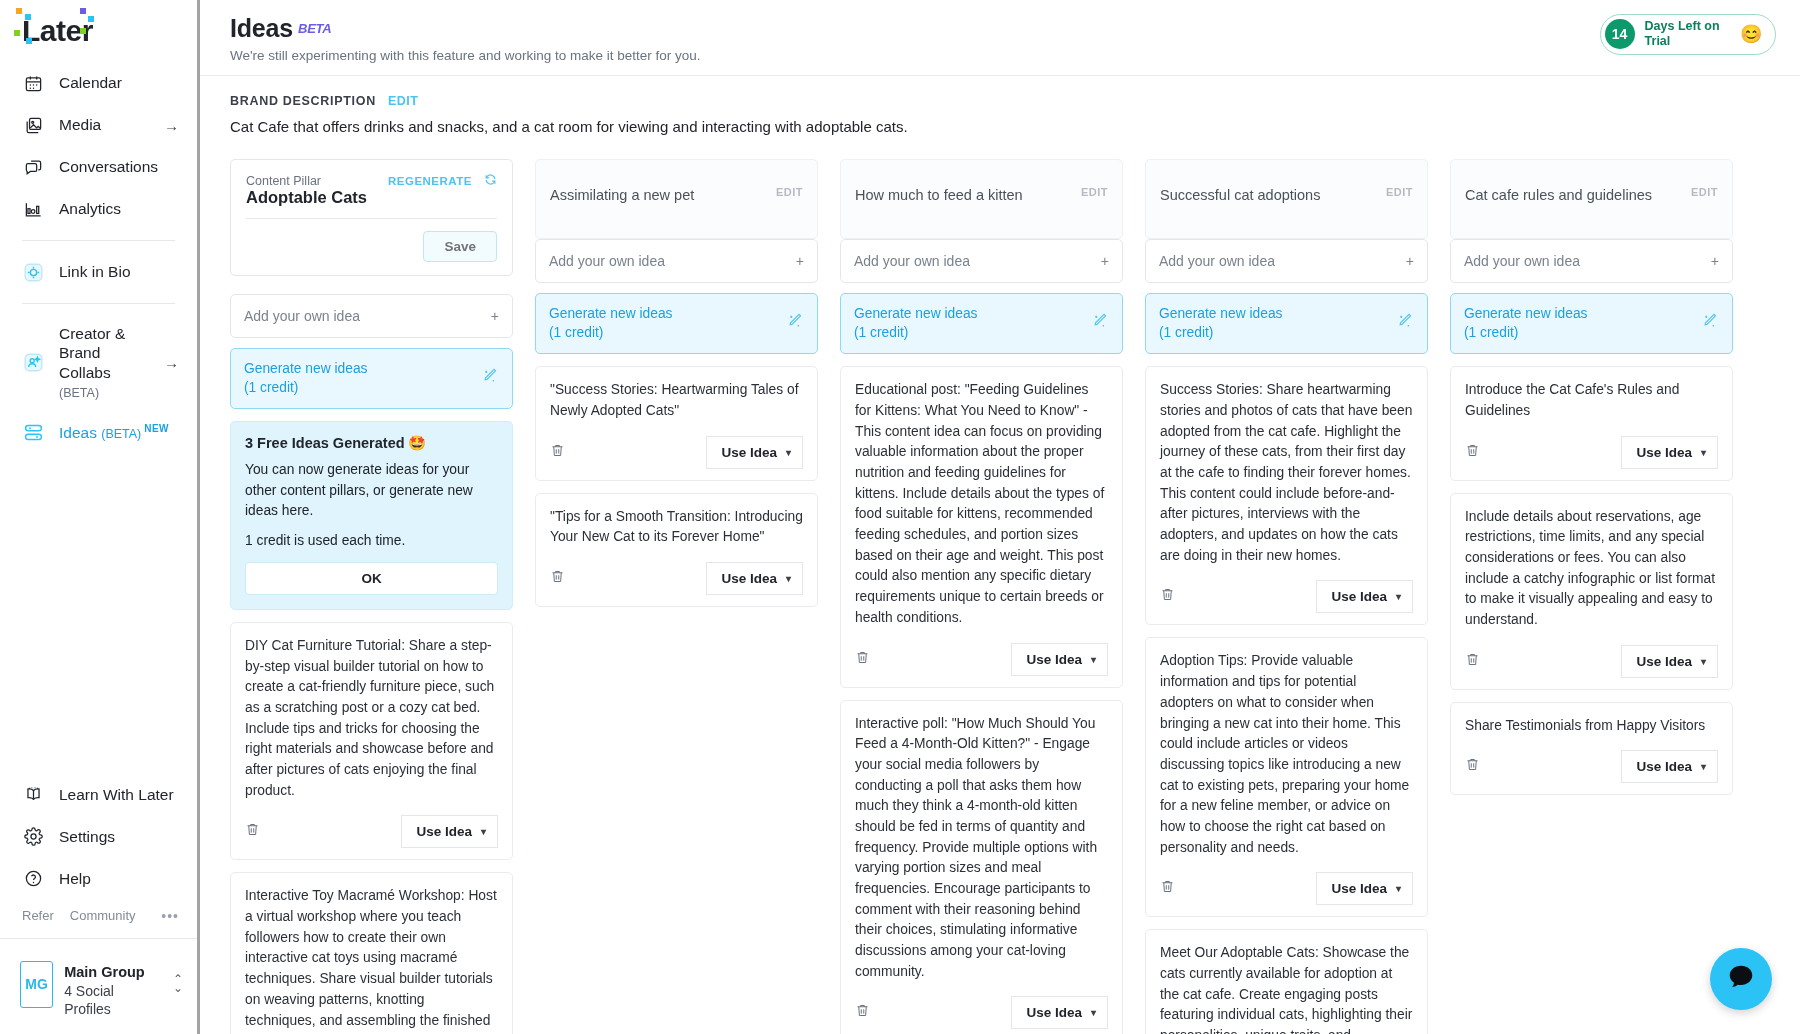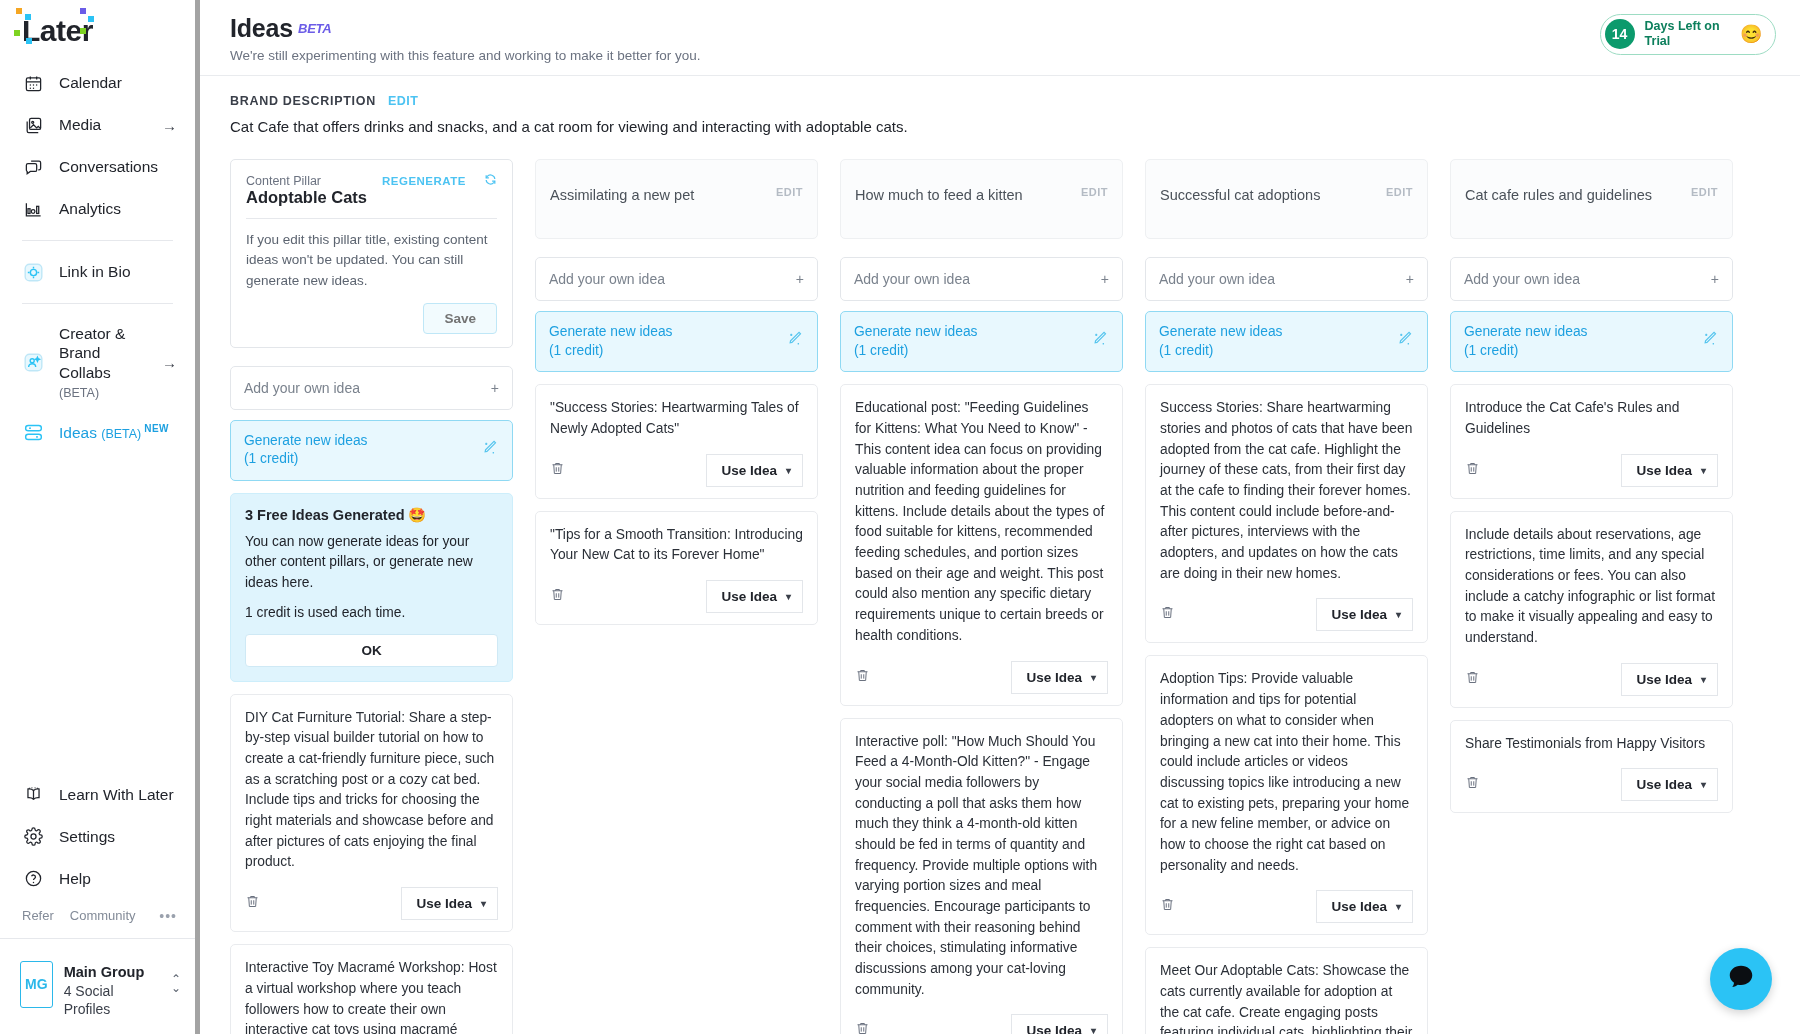--- a/index.html
+++ b/index.html
@@ -8,21 +8,21 @@
     font-family: "Liberation Sans", sans-serif;
     background: #ffffff;
     overflow: hidden;
     color: #21242b;
   }
   .app { display: flex; width: 1800px; height: 1034px; }
 
   
   .sidebar {
     width: 200px; height: 1034px;
-    border-right: 5px solid #a3a3a3;
+    border-right: 3px solid #a3a3a3;
     display: flex; flex-direction: column;
     background: #fff; flex: 0 0 200px;
     position: relative;
   }
   .logo-wrap { padding: 16px 0 10px 22px; height: 56px; display:flex; align-items:center; }
   .logo { position: relative; font-size: 30px; font-weight: 700; letter-spacing: -0.5px; color:#21242b; line-height:1; }
   .logo .px { position: absolute; width: 6px; height: 6px; }
   .nav { padding-top: 6px; }
   .nav-item {
     display: flex; align-items: center; gap: 15px;
@@ -98,33 +98,33 @@
     overflow: hidden; min-height: 0;
   }
   .column { width: 283px; flex: 0 0 283px; display: flex; flex-direction: column; min-height:0; }
 
   .pillar-card {
     border: 1px solid #e3e6ea; border-radius: 5px; background: #fff;
     padding: 13px 15px 13px 15px; margin-bottom: 18px;
   }
   .pillar-top { display: flex; align-items: center; justify-content: space-between; }
   .pillar-kicker { font-size: 12.5px; color: #6b7280; }
-  .regen { display:flex; align-items:center; gap:18px; font-size: 11.5px; font-weight: 700; letter-spacing:.5px; color: #4cc3f2; cursor: pointer;}
+  .regen { display:flex; align-items:center; gap:12px; font-size: 11.5px; font-weight: 700; letter-spacing:.5px; color: #4cc3f2; cursor: pointer;}
   .pillar-title { font-size: 16.5px; font-weight: 700; padding-bottom: 11px; border-bottom: 1px solid #e6e8ec;}
   .pillar-hint { font-size: 13.5px; color: #5c6470; line-height: 1.5; margin-top: 11px; }
   .save-btn {
     margin-top: 12px; margin-left: auto; display:block;
     border: 1px solid #bfe7f7; background: #f2fbfe; color: #737373;
     font-size: 13.5px; font-weight: 700; border-radius: 4px;
     padding: 7px 20px; cursor: pointer; font-family: inherit;
   }
 
   .col-head {
     border: 1px solid #eef0f2; border-radius: 5px; background: #fbfcfd;
-    height: 80px; padding: 26px 14px 0 14px; margin-bottom: 18px;
+    height: 80px; padding: 26px 14px 0 14px; 
     display: flex; align-items: flex-start; justify-content: space-between;
   }
   .col-head-title { font-size: 14.5px; color: #4a5159; line-height:1.3; padding-right:8px;}
   .col-head-edit { font-size: 11px; font-weight: 700; letter-spacing: .5px; color: #b4bbc4; cursor: pointer; flex:0 0 auto;}
 
   .col-scroll { flex:1; overflow: hidden; min-height:0; }
 
   .add-idea {
     border: 1px solid #e3e6ea; border-radius: 5px; background: #fff;
     height: 44px; display: flex; align-items: center; justify-content: space-between;
@@ -375,21 +375,20 @@
               <span>
                 <svg width="13" height="13" viewBox="0 0 24 24" fill="none" stroke="#4cc3f2" stroke-width="2.2">
                     <path d="M20 11a8 8 0 0 0-14-4.6L4 9"></path>
                     <path d="M4 13a8 8 0 0 0 14 4.6L20 15"></path>
                     <path d="M4 4v5h5M20 20v-5h-5"></path>
                   </svg>
               </span>
             </span>
           </div>
           <div class="pillar-title">Adoptable Cats</div>
-          <div class="pillar-hint">If you edit this pillar title, existing content ideas won't be updated. You can still generate new ideas.</div>
           <button class="save-btn">Save</button>
         </div>
 
         <div class="col-scroll">
           <div class="add-idea">
             <span>Add your own idea</span>
             <span class="plus">+</span>
           </div>
 
           <div class="gen-btn">

